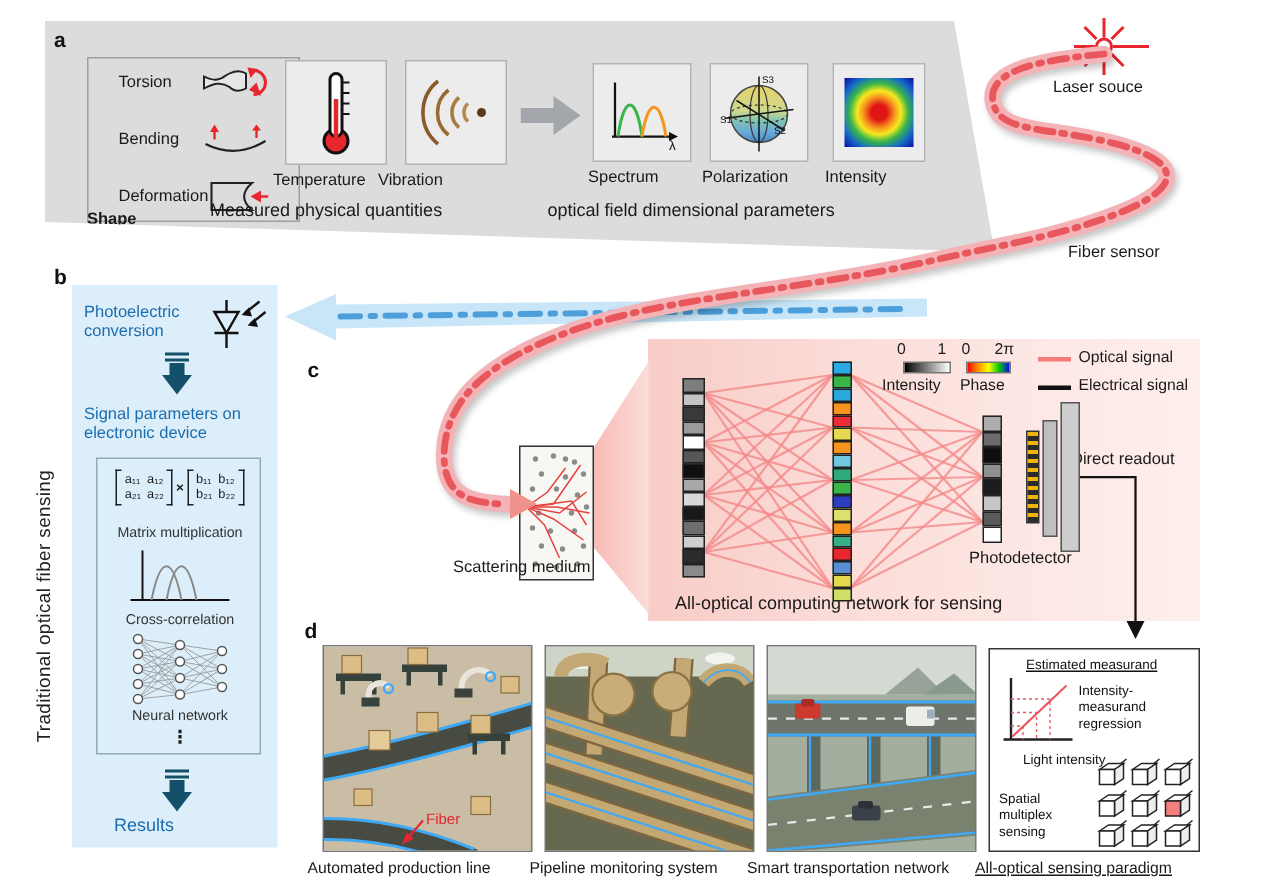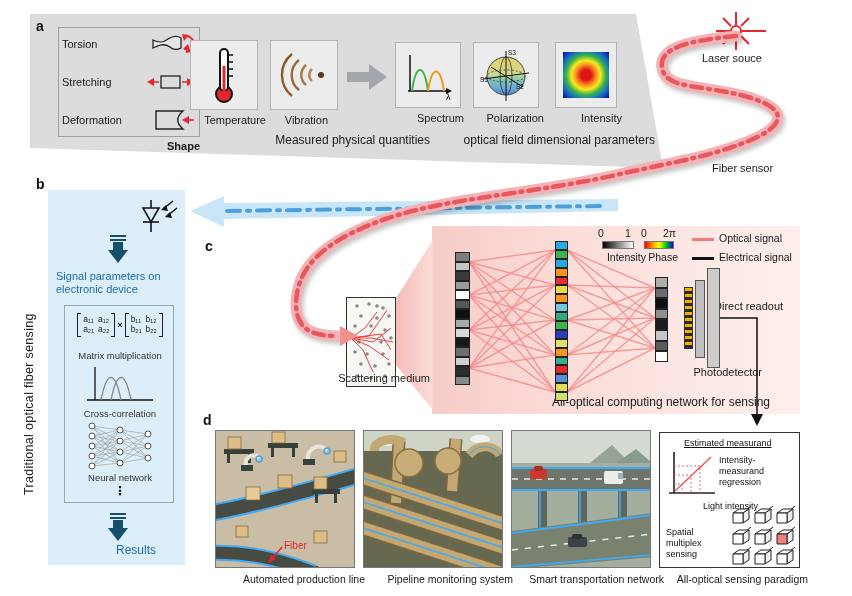--- a/index.html
+++ b/index.html
@@ -2,26 +2,26 @@
 <html><head>
 <meta charset="utf-8">
 <style>
   html,body{margin:0;padding:0;background:#fff;font-family:"Liberation Sans","DejaVu Sans",sans-serif;}
   *{box-sizing:border-box;}
   #stage{position:relative;width:852px;height:596px;background:#fff;overflow:hidden;color:#1a1a1a;}
   .abs{position:absolute;}
   .plabel{position:absolute;font-weight:bold;font-size:14px;color:#111;}
   .lbl{position:absolute;font-size:11px;line-height:1.15;color:#1a1a1a;}
   .cap{position:absolute;font-size:12px;color:#1a1a1a;}
-  .ctr{text-align:right;}
+  .ctr{text-align:left;}
   
   #panelA{position:absolute;left:30px;top:14px;width:635px;height:156px;background:#dcdcdc;
           clip-path:polygon(0px 0px,606px 0px,633px 154px,0px 134px);}
   .card{position:absolute;background:#ececec;border:1px solid #b3b3b3;display:flex;align-items:center;justify-content:center;}
-  #shapeBox{position:absolute;left:28px;top:13px;width:142px;height:110px;border:1px solid #9e9e9e;padding:4px 3px;display:flex;flex-direction:column;justify-content:space-between;}
+  #shapeBox{position:absolute;left:28px;top:24px;width:142px;height:110px;border:1px solid #9e9e9e;padding:4px 20px;display:flex;flex-direction:column;justify-content:space-between;}
   .srow{display:flex;align-items:center;height:24px;}
   .srow .t{flex:1;font-size:11px;}
   
   #panelB{position:absolute;left:48px;top:190px;width:137px;height:375px;background:#dceef9;}
   .bluetxt{color:#1b6db0;}
   #sideLabel{position:absolute;left:20px;top:248px;height:312px;width:18px;display:flex;align-items:center;justify-content:center;
              writing-mode:vertical-rl;transform:rotate(180deg);font-size:12.5px;color:#222;letter-spacing:.3px;}
   #innerBox{position:absolute;left:64px;top:305px;width:110px;height:198px;border:1px solid #92a9b9;}
   .matrixrow{position:absolute;left:0;top:7px;width:110px;display:flex;align-items:center;justify-content:center;gap:2px;}
   .mat{display:flex;align-items:stretch;}
@@ -67,27 +67,27 @@
       <div class="srow">
         <span class="t">Torsion</span>
         <svg width="46" height="22">
           <path d="M3,7 C9,10 13,10 18,6 L20,5 C24,3 28,3 31,5 L31,15 C27,17 23,17 20,14 C14,10 9,12 3,15 Z" fill="#e6e6e6" stroke="#222" stroke-width="1.3"></path>
           <path d="M36,3 A7,7 0 0 1 36,19" stroke="#e8262d" stroke-width="2" fill="none"></path>
           <polygon points="33,16 41,20 38,11" fill="#e8262d"></polygon>
           <polygon points="32,1 39,2 34,8" fill="#e8262d"></polygon>
         </svg>
       </div>
       <div class="srow">
-        <span class="t">Stretching</span>
-        <svg width="50" height="18">
-          <line x1="13" y1="9" x2="7" y2="9" stroke="#e8262d" stroke-width="1.6"></line>
-            <polygon points="8,5 8,13 1,9" fill="#e8262d"></polygon>
-          <rect x="15" y="3" width="19" height="12" fill="none" stroke="#222" stroke-width="1.3"></rect>
-          <line x1="36" y1="9" x2="42" y2="9" stroke="#e8262d" stroke-width="1.6"></line>
-            <polygon points="41,5 41,13 48,9" fill="#e8262d"></polygon>
+        <span class="t">Bending</span>
+        <svg width="44" height="20">
+          <path d="M2,13 Q22,23 42,11" stroke="#222" stroke-width="1.5" fill="none"></path>
+          <line x1="8" y1="10" x2="8" y2="4" stroke="#e8262d" stroke-width="1.6"></line>
+            <polygon points="5,5 11,5 8,0" fill="#e8262d"></polygon>
+          <line x1="36" y1="9" x2="36" y2="3" stroke="#e8262d" stroke-width="1.6"></line>
+            <polygon points="33,4 39,4 36,0" fill="#e8262d"></polygon>
         </svg>
       </div>
       <div class="srow">
         <span class="t">Deformation</span>
         <svg width="42" height="22">
           <path d="M2,2 H29 C22,8 22,14 29,20 H2 Z" fill="none" stroke="#222" stroke-width="1.4"></path>
           <line x1="40" y1="11" x2="34" y2="11" stroke="#e8262d" stroke-width="1.6"></line>
             <polygon points="35,7 35,15 28,11" fill="#e8262d"></polygon>
         </svg>
       </div>
@@ -182,20 +182,21 @@
     </g>
     <circle cx="22" cy="21" r="5" fill="#fff" stroke="#e8262d" stroke-width="2"></circle>
   </svg>
   <div class="lbl" style="left:702px;top:52px;width:90px;">Laser souce</div>
   <div class="lbl" style="left:712px;top:162px;width:90px;">Fiber sensor</div>
 
   <div id="panelB"></div>
   <span class="plabel" style="left:36px;top:176px;">b</span>
   <div id="sideLabel">Traditional optical fiber sensing</div>
 
+  <div class="lbl bluetxt" style="left:56px;top:202px;width:84px;">Photoelectric conversion</div>
   <svg class="abs" style="left:137px;top:198px;" width="42" height="40">
     <line x1="14" y1="2" x2="14" y2="10" stroke="#111" stroke-width="1.6"></line>
     <polygon points="6,10 22,10 14,24" fill="none" stroke="#111" stroke-width="1.6"></polygon>
     <line x1="6" y1="24" x2="22" y2="24" stroke="#111" stroke-width="1.6"></line>
     <line x1="14" y1="24" x2="14" y2="34" stroke="#111" stroke-width="1.6"></line>
     <line x1="36" y1="3" x2="26" y2="11" stroke="#111" stroke-width="1.6"></line>
       <polygon points="29,7 31,13 24,12" fill="#111"></polygon>
     <line x1="40" y1="10" x2="30" y2="18" stroke="#111" stroke-width="1.6"></line>
       <polygon points="33,14 35,20 28,19" fill="#111"></polygon>
   </svg>
@@ -649,15 +650,15 @@
           <polygon points="3,8 9,4 19,4 13,8" fill="#fff" stroke="#222" stroke-width="1"></polygon>
           <polygon points="13,8 19,4 19,14 13,18" fill="#eee" stroke="#222" stroke-width="1"></polygon>
           <polygon points="3,8 13,8 13,18 3,18" fill="#fff" stroke="#222" stroke-width="1"></polygon>
         </svg>
       </div>
   </div>
 
   <div class="lbl ctr" style="left:205px;top:573px;width:160px;font-size:10.5px;">Automated production line</div>
   <div class="lbl ctr" style="left:353px;top:573px;width:160px;font-size:10.5px;">Pipeline monitoring system</div>
   <div class="lbl ctr" style="left:498px;top:573px;width:166px;font-size:10.5px;">Smart transportation network</div>
-  <div class="lbl ctr" style="left:650px;top:573px;width:158px;font-size:10.5px;">All-optical sensing paradigm</div>
+  <div class="lbl ctr" style="left:650px;top:573px;width:158px;font-size:10.5px;text-decoration:underline;">All-optical sensing paradigm</div>
 
 </div>
 
 </body></html>

